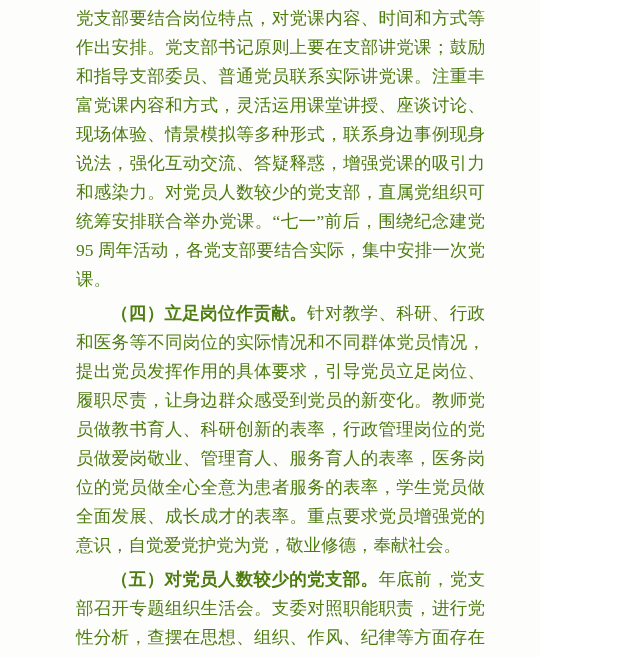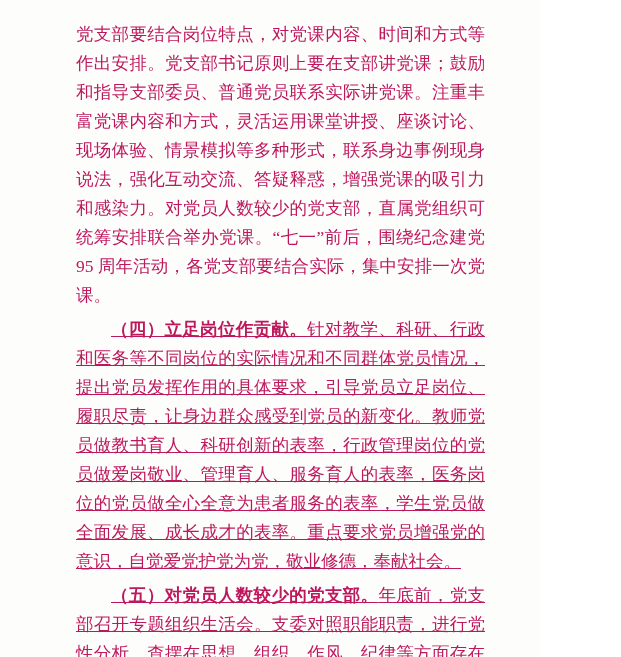--- a/index.html
+++ b/index.html
@@ -5,41 +5,40 @@
   html, body {
     margin: 0;
     padding: 0;
     background: #ffffff;
   }
   .page {
     position: relative;
     width: 540px;
     height: 657px;
     box-sizing: border-box;
-    padding: 20px 55px 0 76px;
+    padding: 4px 55px 0 76px;
     background: #fdfdfc;
     overflow: hidden;
     font-family: "Liberation Serif", "DejaVu Serif", serif;
     font-size: 17.5px;
     line-height: 29px;
-    color: #be185d;
+    color: #4d7c0f;
     text-align: justify;
     text-justify: inter-ideograph;
   }
   .para {
     margin: 0;
     padding: 0;
     text-indent: 0;
   }
   .para.indent {
     text-indent: 2em;
   }
   .para.sect {
     margin-top: 5px;
-    text-decoration: underline;
   }
   .run-bold {
     font-weight: bold;
   }
 </style>
 </head>
 <body>
 
 <div class="page">
 

